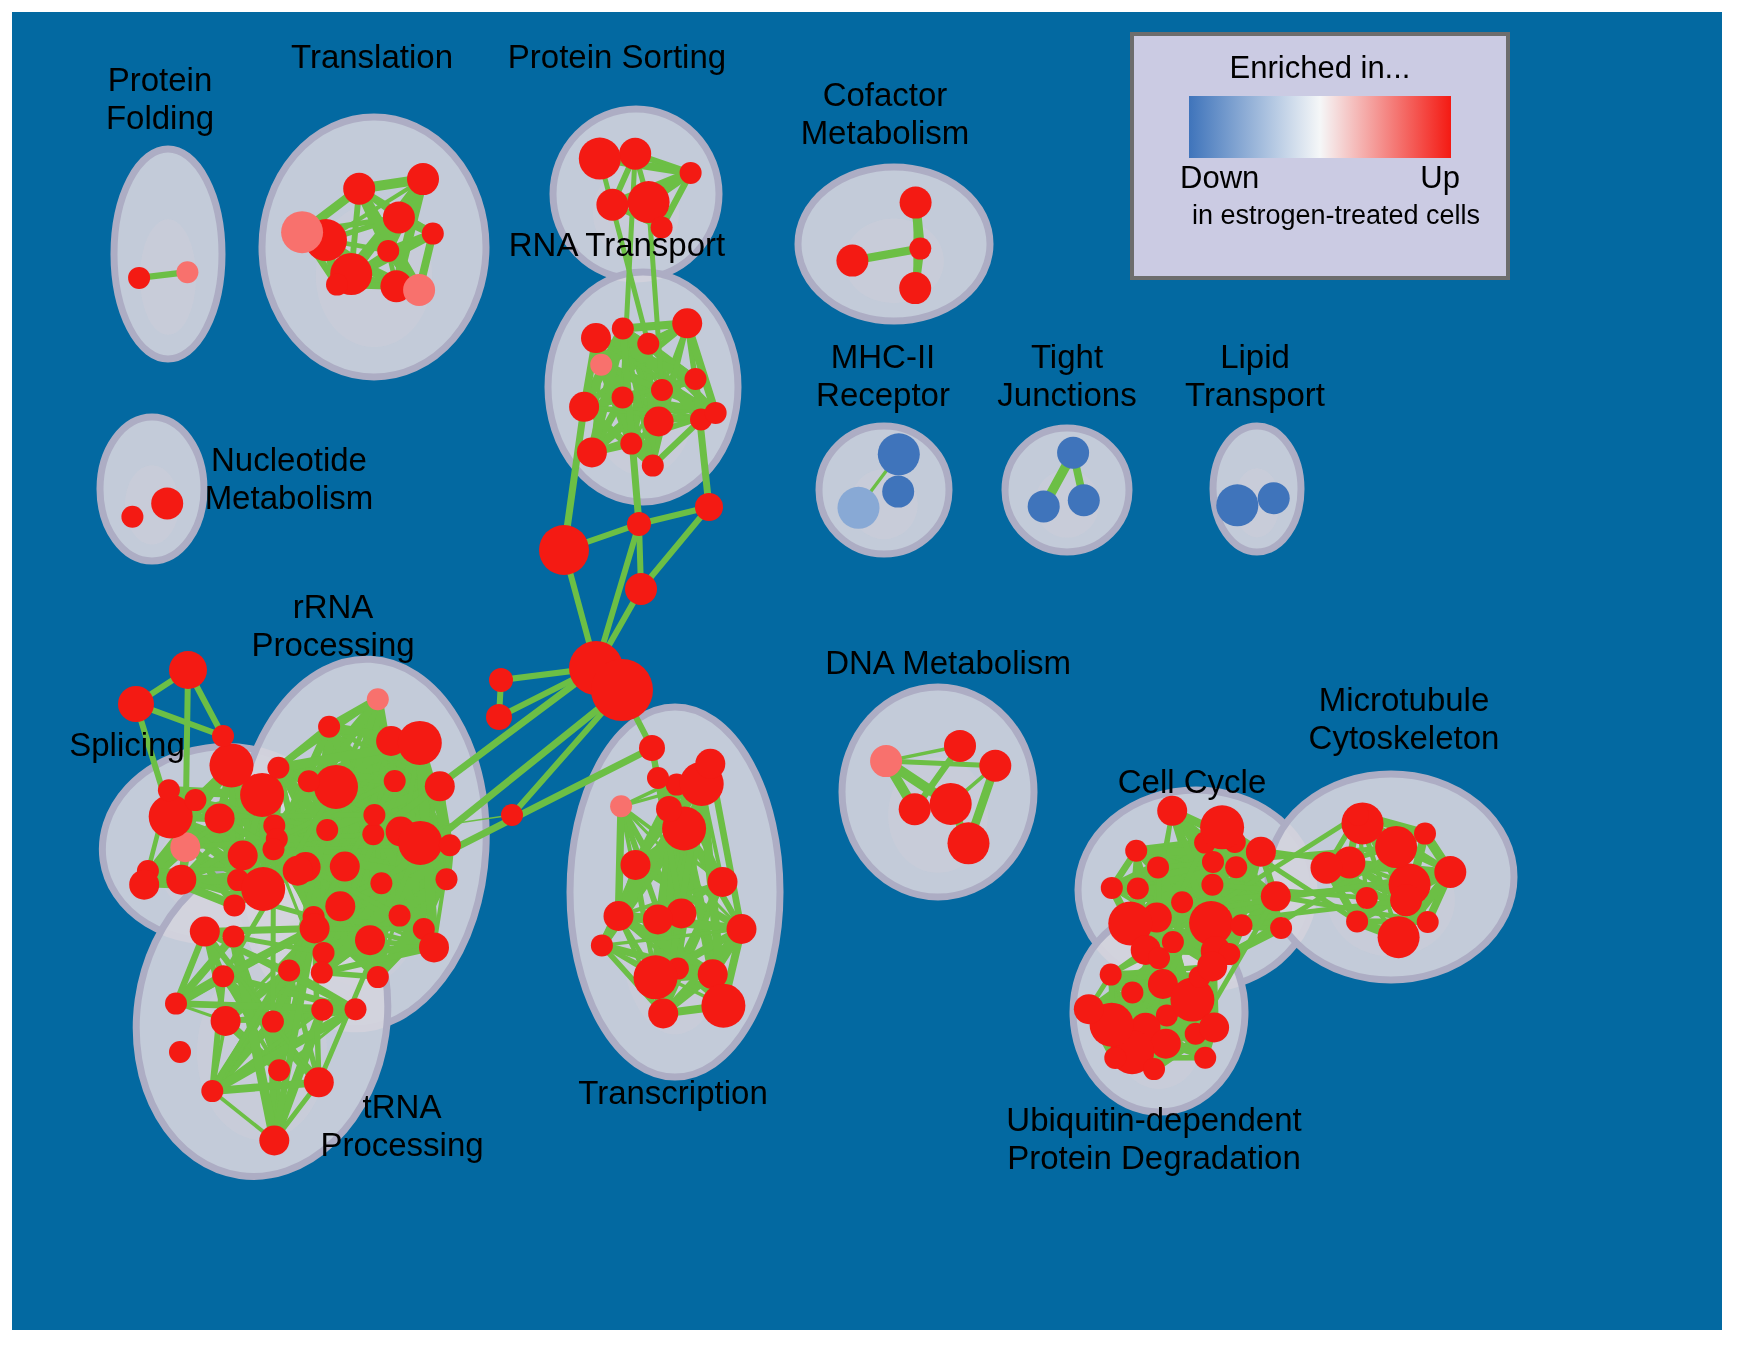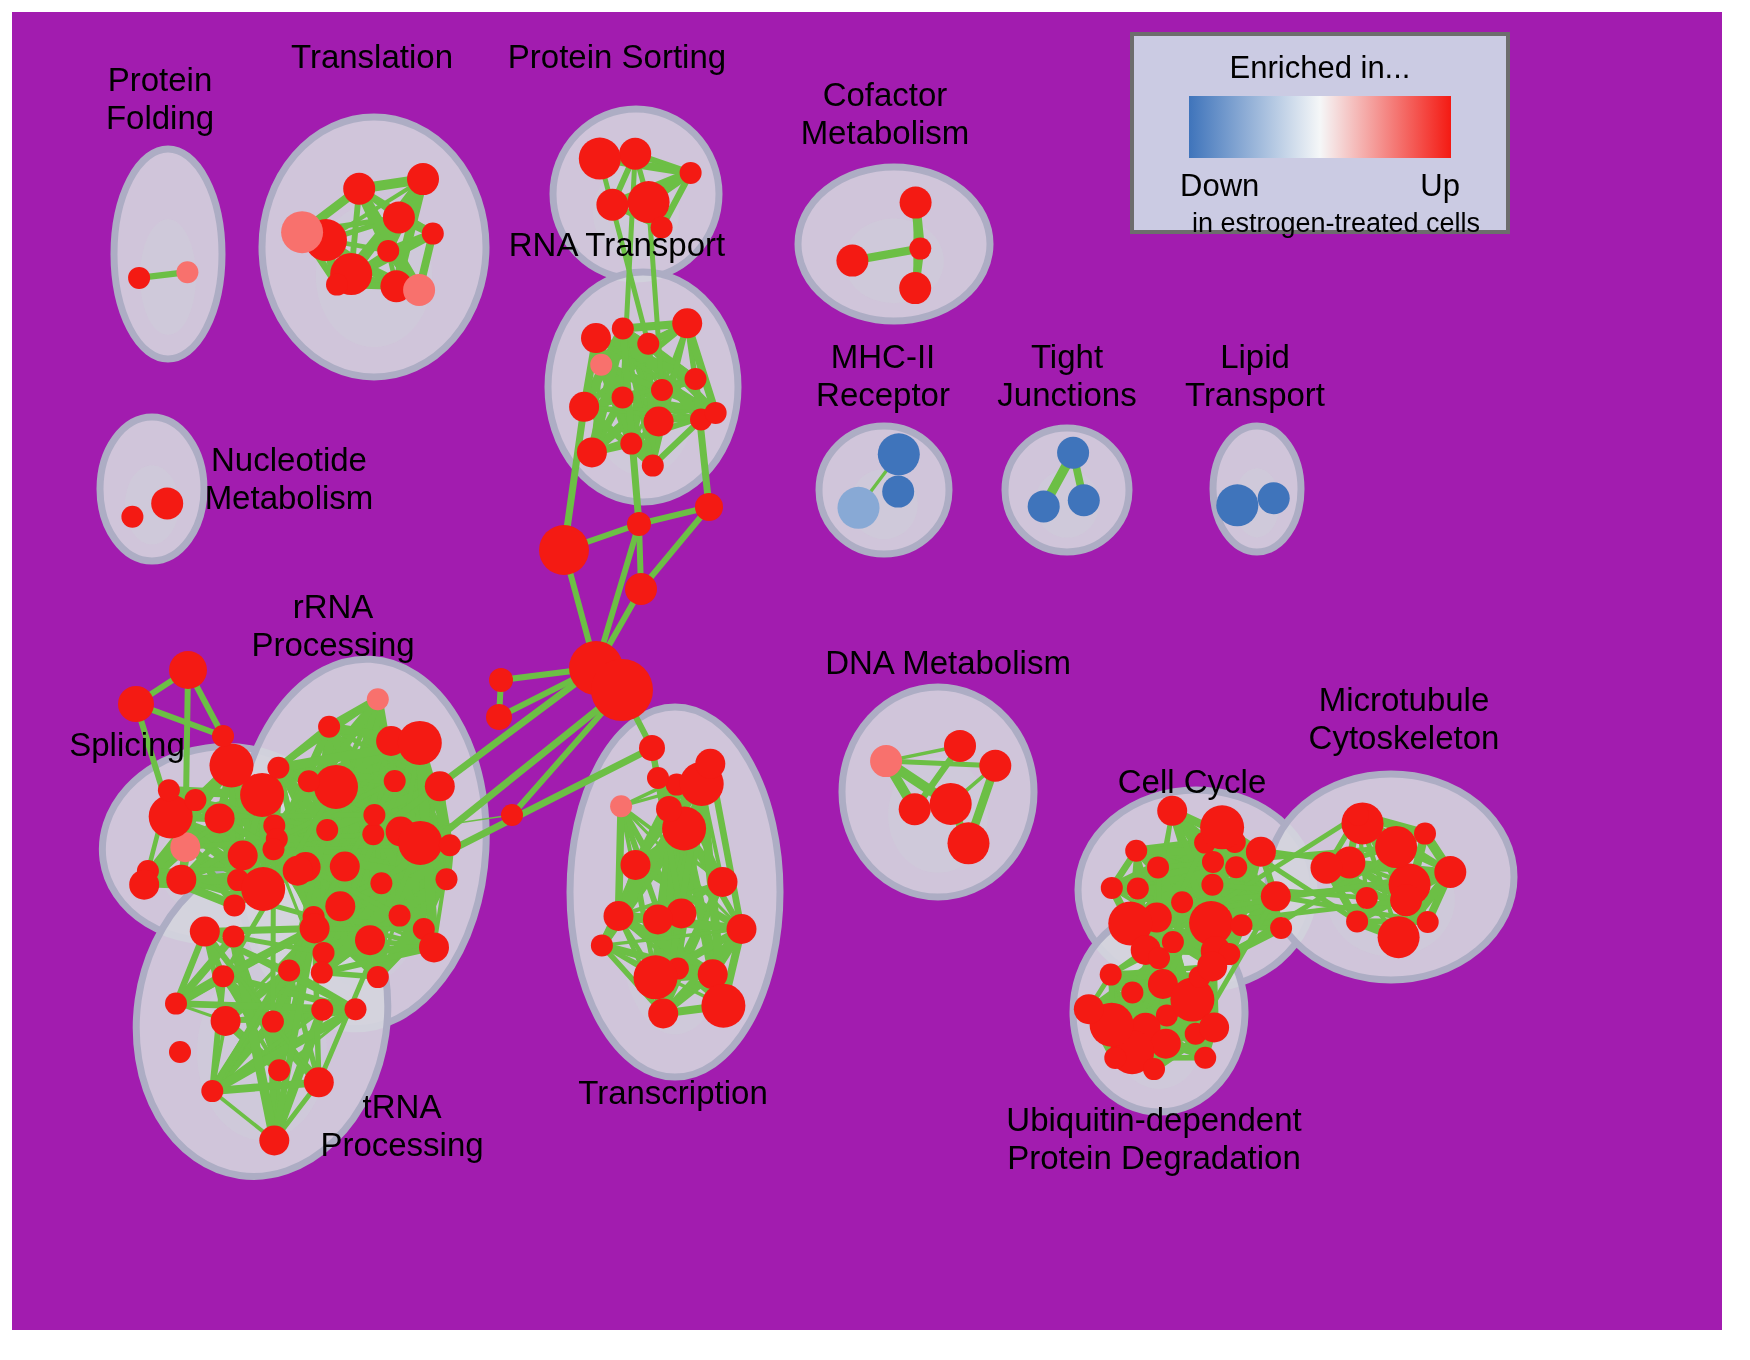--- a/index.html
+++ b/index.html
@@ -13,21 +13,21 @@
     height: 1360px;
     overflow: hidden;
     font-family: "Liberation Sans", sans-serif;
   }
   #canvas-wrap {
     position: absolute;
     left: 12px;
     top: 12px;
     width: 1710px;
     height: 1318px;
-    background: #a21caf;
+    background: #0369a1;
   }
   svg.net {
     position: absolute;
     left: 0;
     top: 0;
     width: 1710px;
     height: 1318px;
     display: block;
   }
   .cluster-hull {
@@ -79,21 +79,21 @@
         #f5f7f8 50%,
         #f6c9c4 64%,
         #ef6050 82%,
         #f41a13 100%);
   }
   .legend-endlabels {
     display: flex;
     justify-content: space-between;
     font-size: 31px;
     color: #000;
-    margin-top: 10px;
+    margin-top: 2px;
   }
   .legend-sub {
     text-align: center;
     font-size: 27px;
     color: #000;
     line-height: 1.12;
     margin-top: 4px;
     padding-left: 32px;
   }
 </style>
@@ -1278,21 +1278,21 @@
         <text class="cluster-label" x="321" y="597"><tspan x="321" dy="0">rRNA</tspan><tspan x="321" dy="38">Processing</tspan></text>
         <text class="cluster-label" x="390" y="1097"><tspan x="390" dy="0">tRNA</tspan><tspan x="390" dy="38">Processing</tspan></text>
         <text class="cluster-label" x="661" y="1083"><tspan x="661" dy="0">Transcription</tspan></text>
         <text class="cluster-label" x="936" y="653"><tspan x="936" dy="0">DNA Metabolism</tspan></text>
         <text class="cluster-label" x="1180" y="772"><tspan x="1180" dy="0">Cell Cycle</tspan></text>
         <text class="cluster-label" x="1392" y="690"><tspan x="1392" dy="0">Microtubule</tspan><tspan x="1392" dy="38">Cytoskeleton</tspan></text>
         <text class="cluster-label" x="1142" y="1110"><tspan x="1142" dy="0">Ubiquitin-dependent</tspan><tspan x="1142" dy="38">Protein Degradation</tspan></text>
       </g>
   </svg>
 
-  <div class="legend-box" style="left:1118px; top:20px; width:380px; height:202px;">
+  <div class="legend-box" style="left:1118px; top:20px; width:380px; height:248px;">
     <div class="legend-title">Enriched in...</div>
     <div class="legend-ramp" id="legend-ramp" style="width: 262px; background: linear-gradient(to right, rgb(63, 116, 187) 0%, rgb(245, 247, 248) 50%, rgb(244, 26, 19) 100%);"></div>
     <div class="legend-endlabels" style="padding:0 46px;">
       <span>Down</span>
       <span>Up</span>
     </div>
     <div class="legend-sub">
       <div>in estrogen-treated cells</div>
     </div>
   </div>

